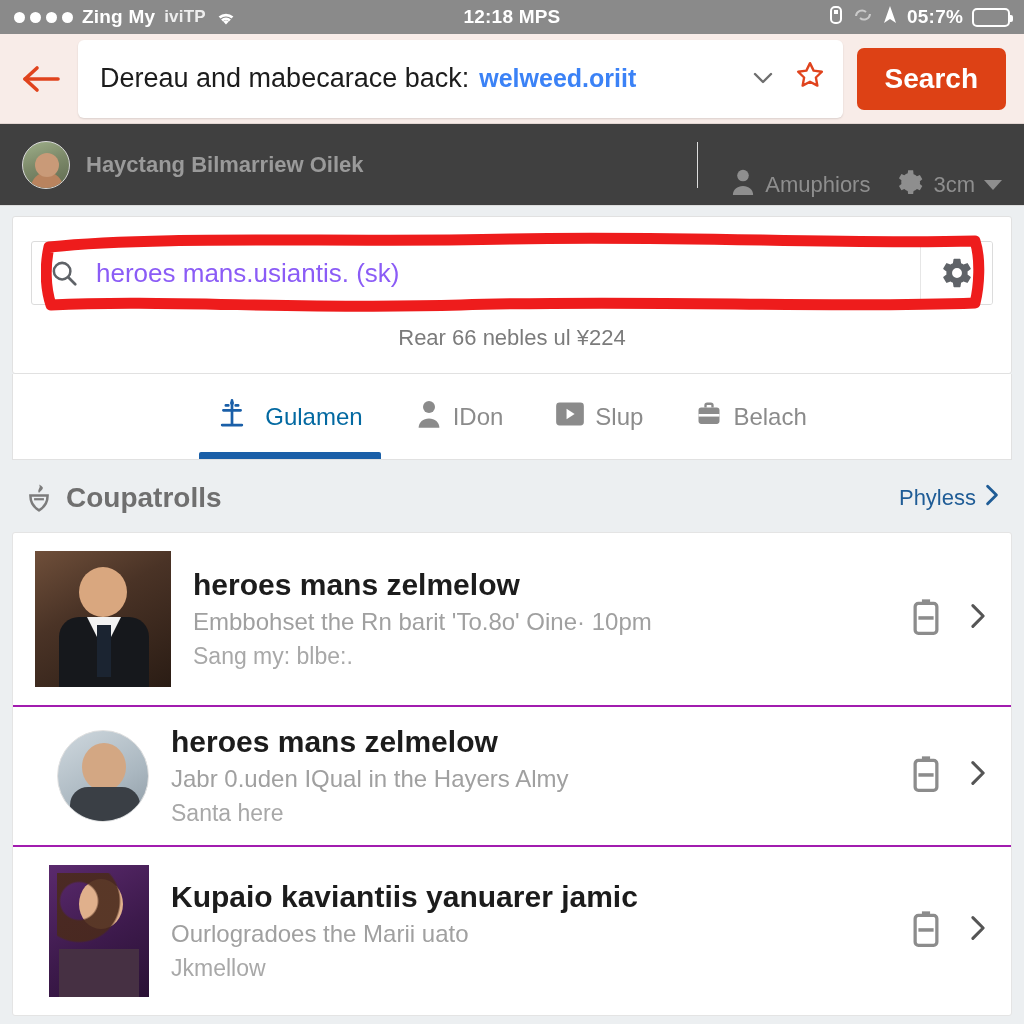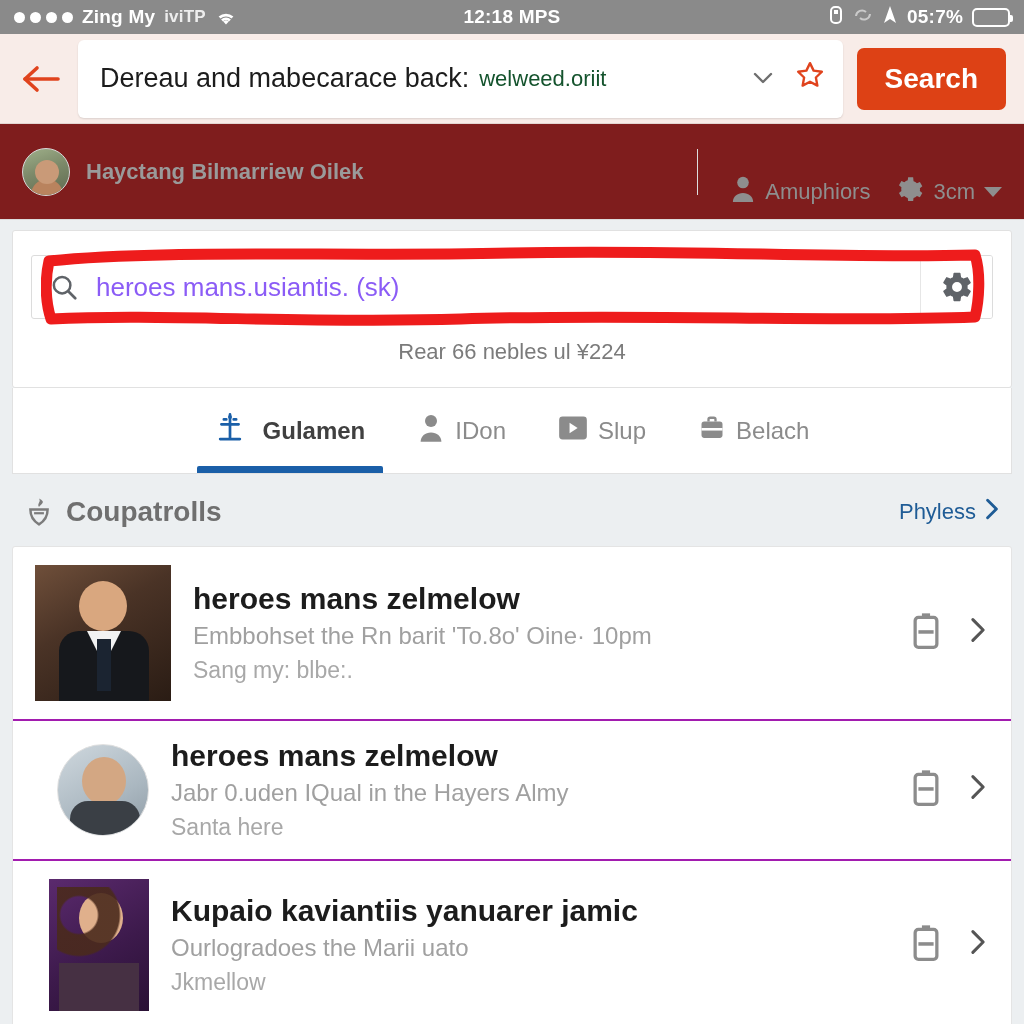--- a/index.html
+++ b/index.html
@@ -60,34 +60,34 @@
     color: #e0431d; cursor: pointer;
   }
   .urlbar {
     flex: 1 1 auto; height: 78px;
     background: #ffffff; border-radius: 6px;
     display: flex; align-items: center;
     padding: 0 14px 0 22px; gap: 10px;
     box-shadow: 0 1px 2px rgba(0,0,0,.12);
   }
   .url-title { font-size: 27px; color: #1c1c1c; white-space: nowrap; }
-  .url-sub { font-size: 22px; color: #14532d; white-space: nowrap; }
+  .url-sub { font-size: 25px; color: #3b82f6; white-space: nowrap; font-weight: bold; }
   .url-spacer { flex: 1 1 auto; }
   .chev-small { color: #6e6e6e; font-size: 22px; padding: 0 6px; cursor: pointer; }
   .star-btn { color: #e0431d; font-size: 26px; cursor: pointer; padding: 0 4px; }
   .search-btn {
     flex: 0 0 auto; height: 62px; padding: 0 28px;
     background: #dd4115; color: #fff; border: none; border-radius: 7px;
     font-size: 28px; font-weight: 700; cursor: pointer;
     font-family: "Liberation Sans", sans-serif;
   }
 
   
   .accountbar {
-    height: 96px; background: #7f1d1d;
+    height: 82px; background: #404040;
     display: flex; align-items: center; padding: 0 22px;
     border-bottom: 1px solid #dcdcdc;
   }
   .avatar-sm {
     width: 48px; height: 48px; border-radius: 50%;
     flex: 0 0 48px; margin-right: 16px;
     background: linear-gradient(160deg,#9fb08a 0%, #7d8a6a 45%, #5f6a50 100%);
     position: relative; overflow: hidden;
     border: 1px solid #d8d8d8;
   }
@@ -147,21 +147,21 @@
     background: #ffffff; border: 1px solid #e1e1e1; border-top: none;
     display: flex; align-items: flex-end; justify-content: center;
     height: 86px; position: relative;
   }
   .tabs-inner { display: flex; align-items: center; gap: 0; height: 100%; }
   .tab {
     display: flex; align-items: center; gap: 10px;
     padding: 0 26px; height: 100%; cursor: pointer;
     color: #8b8b8b; font-size: 24px; position: relative;
   }
-  .tab.active { color: #404040; font-weight: 700; gap: 18px; }
+  .tab.active { color: #0369a1; font-weight: 400; gap: 18px; }
   .tab.active .tab-underline {
     position: absolute; left: 8px; right: 8px; bottom: 0;
     height: 7px; background: #1a5fa8; border-radius: 2px 2px 0 0;
   }
 
   
   .sectionhead {
     display: flex; align-items: center;
     padding: 22px 12px 18px 12px;
   }

